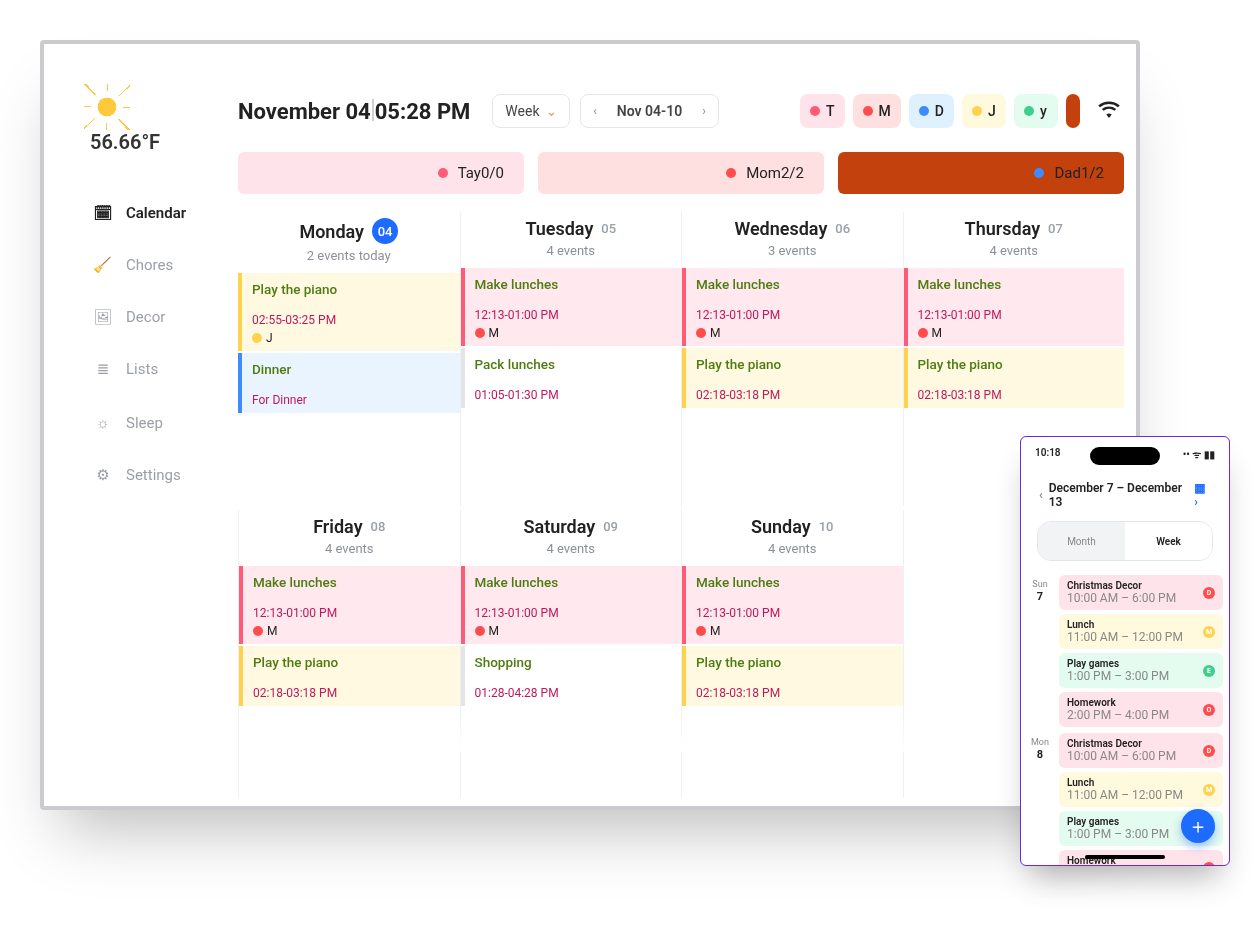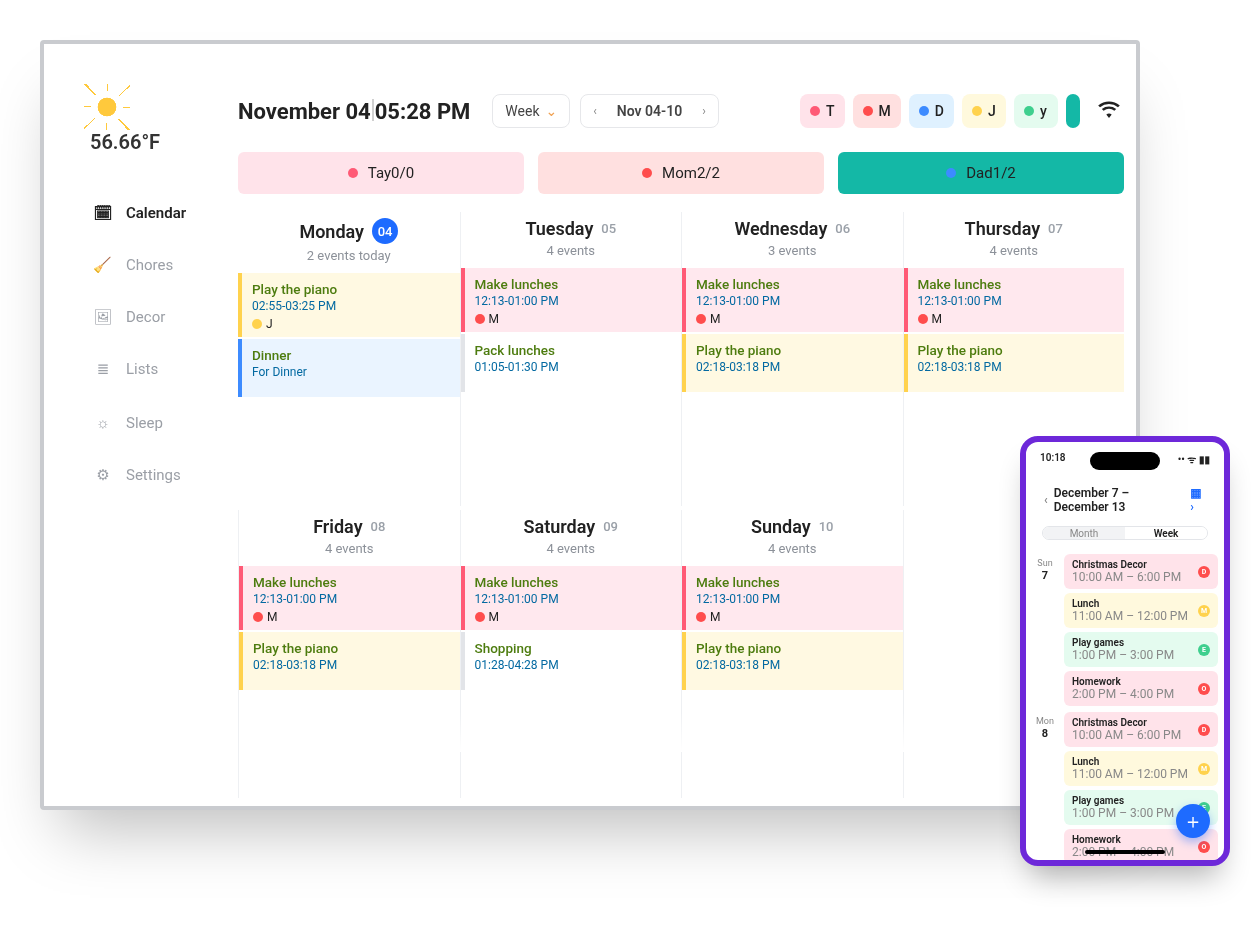--- a/index.html
+++ b/index.html
@@ -91,26 +91,26 @@
     font-size:14px; font-weight:500;
   }
   .dot { width:10px;height:10px;border-radius:50%; display:inline-block;}
   .wifi { font-size:20px; margin-left:4px; padding:4px;}
   
   .bg-pink   { background:#ffe3ea; } .c-pink   { background:#ff5a76; }
   .bg-red    { background:#ffe0e0; } .c-red    { background:#ff4d4d; }
   .bg-blue   { background:#dff1ff; } .c-blue   { background:#3d8bff; }
   .bg-yellow { background:#fff9dd; } .c-yellow { background:#ffd24d; }
   .bg-green  { background:#e4fbef; } .c-green  { background:#3ecf8e; }
-  .bg-lblue  { background:#14b8a6; }
+  .bg-lblue  { background:#c2410c; }
   
   .chore-strip { display:flex; gap:14px; margin: 18px 0 8px 0;}
   .chore {
     flex:1 1 0; height:42px; border-radius:6px;
-    display:flex; align-items:center; justify-content:center;
+    display:flex; align-items:center; justify-content:flex-end;
     padding:0 20px; font-size:15px;
   }
   .chore .who { display:flex; align-items:center; gap:10px;}
   
   .grid {
     flex:1 1 auto; overflow:hidden;
     display:grid;
     grid-template-columns: repeat(4, 1fr);
     grid-auto-rows: minmax(150px, auto);
     column-gap: 0;
@@ -129,55 +129,55 @@
   .day-sub { font-size:13px; color:#8c9199; margin-top:4px;}
   .events { display:flex; flex-direction:column; gap:2px; }
   .ev {
     border-left:4px solid transparent;
     padding: 8px 10px 6px 10px;
     font-size:13.5px;
     min-height:58px;
     position:relative;
   }
   .ev .t { font-weight:500; color:#4d7c0f;}
-  .ev .tm { font-size:12px; color:#0369a1; margin-top:2px;}
+  .ev .tm { font-size:12px; color:#be185d; margin-top:16px;}
   .ev .who { display:flex; align-items:center; gap:4px; margin-top:4px; font-size:12px;}
   .ev.pink   { background:#ffe8ee; border-left-color:#ff5a76;}
   .ev.yellow { background:#fff9e2; border-left-color:#ffd24d;}
   .ev.blue   { background:#eaf4ff; border-left-color:#3d8bff;}
   .ev.plain  { background:#fff;    border-left-color:#e2e4e8;}
   
   .main::after{
     content:""; position:absolute; left:200px; right:40px; bottom:46px; height:40px;
     background:linear-gradient(to bottom, rgba(255,255,255,0), #fff);
     pointer-events:none;
   }
 
   
   .phone {
     position:absolute; right:30px; bottom:80px;
     width:210px; height:430px;
-    border:6px solid #6d28d9; border-radius:18px;
+    border:1px solid #6d28d9; border-radius:6px;
     background:#fff;
     box-shadow: 0 20px 30px -10px rgba(0,0,0,.3);
     overflow:hidden;
     transform: rotate(0deg);
   }
   .notch {
     position:absolute; top:10px; left:50%; transform:translateX(-50%);
     width:70px; height:18px; background:#000; border-radius:14px;
   }
   .p-status { display:flex; justify-content:space-between; font-size:10px; font-weight:600;
               padding: 10px 14px 0 14px;}
   .p-head { display:flex; align-items:center; justify-content:space-between;
             padding: 18px 12px 6px 12px; font-size:12px; font-weight:600;}
   .p-head .arrow { color:#888; font-size:12px; padding:2px 6px;}
   .seg {
     margin: 4px 16px 8px 16px;
-    border:1px solid #e3e5e9; border-radius:14px; height:14px;
+    border:1px solid #e3e5e9; border-radius:14px; height:40px;
     display:flex; font-size:10px; overflow:hidden;
   }
   .seg div { flex:1; display:flex; align-items:center; justify-content:center;}
   .seg .on { background:#fff; font-weight:600;}
   .seg .off { background:#f2f3f5; color:#888;}
   .p-list { padding: 0 6px; font-size:10px; overflow:hidden;}
   .p-day { display:flex; gap:6px; margin-top:6px;}
   .p-day-label { width:26px; font-size:9px; color:#888; text-align:center; line-height:1.2; padding-top:4px;}
   .p-day-label b { display:block; font-size:11px; color:#222;}
   .p-items { flex:1; display:flex; flex-direction:column; gap:4px;}

